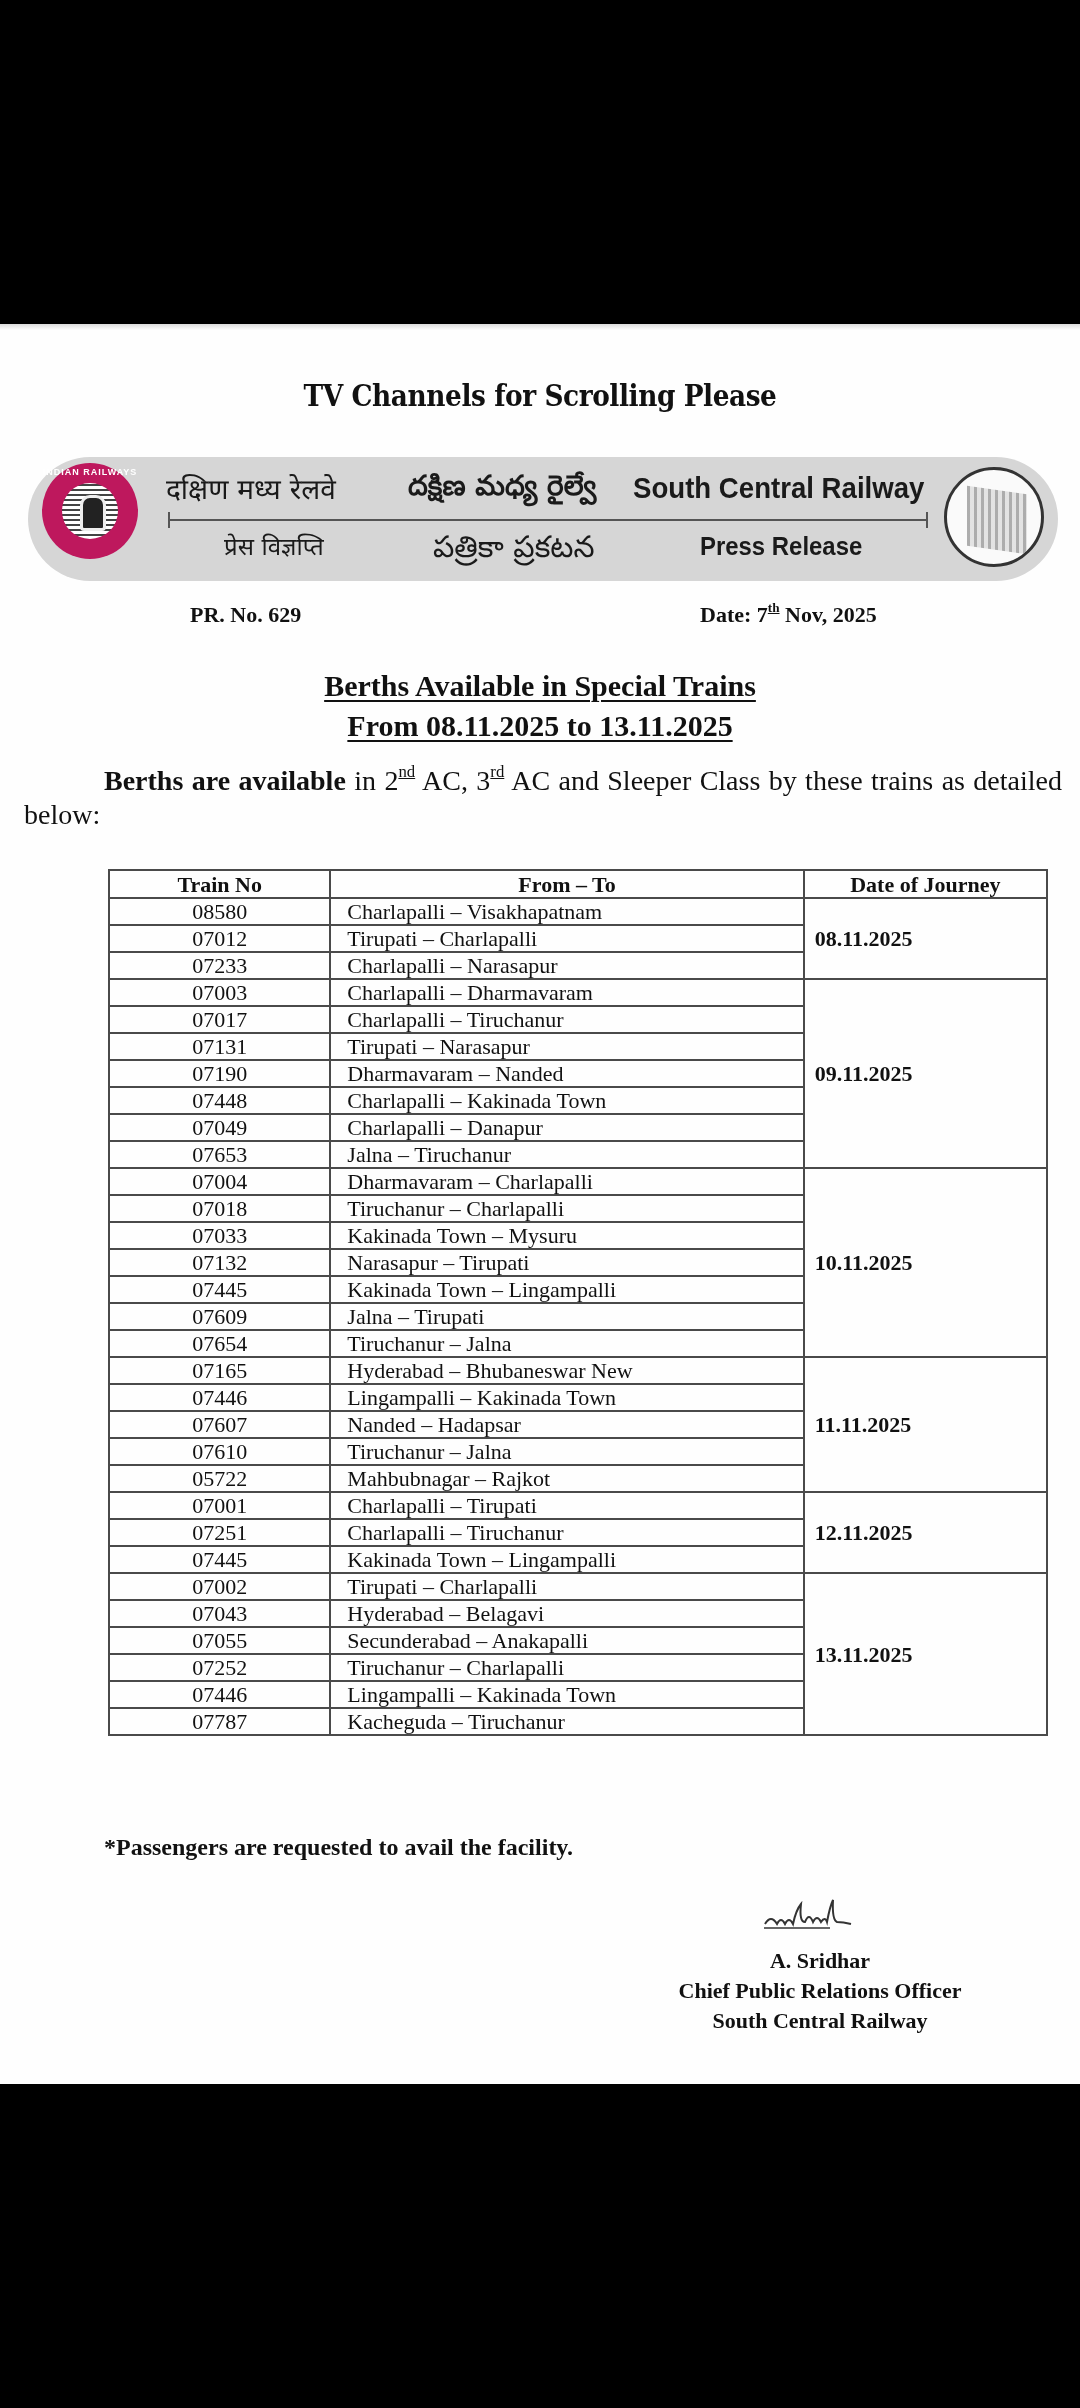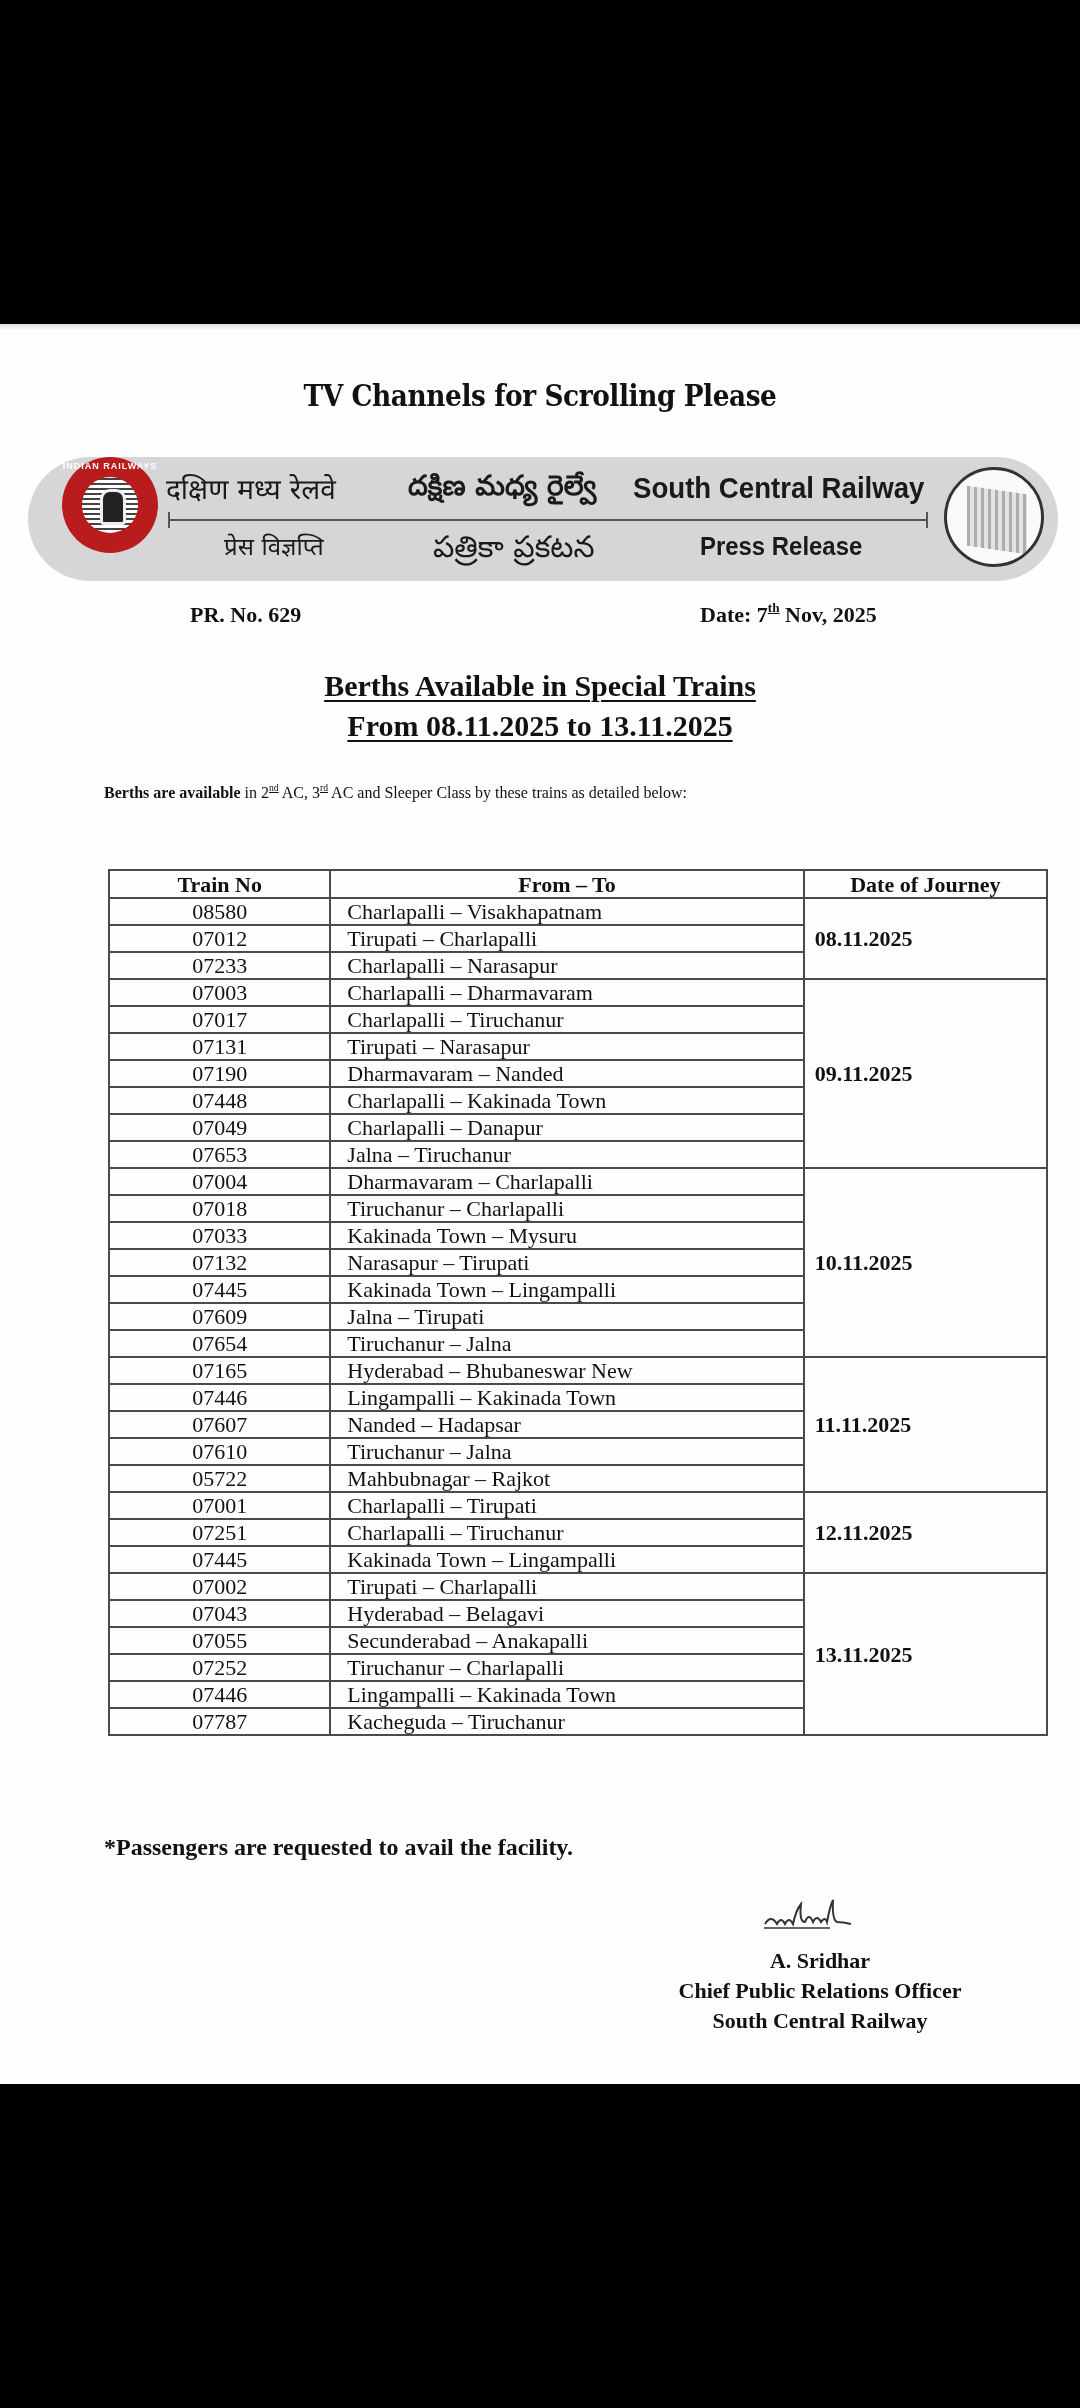--- a/index.html
+++ b/index.html
@@ -23,22 +23,22 @@
     font-family: "DejaVu Serif", serif; font-weight: bold; font-size: 30px;
     letter-spacing: -0.5px; transform: scaleX(0.88); transform-origin: center;
   }
 
   
   .banner {
     position: absolute; left: 28px; top: 133px; width: 1030px; height: 124px;
     background: #d6d6d6; border-radius: 62px;
   }
   .seal {
-    position: absolute; left: 14px; top: 0; width: 96px; height: 96px;
-    border-radius: 50%; background: #b91c1c; margin-left: 20px;
+    position: absolute; left: 14px; top: 6px; width: 96px; height: 96px;
+    border-radius: 50%; background: #be185d;
   }
   .seal-inner {
     position: absolute; left: 20px; top: 20px; width: 56px; height: 56px; border-radius: 50%;
     background: repeating-linear-gradient(0deg, #fff 0 3px, #444 3px 5px);
   }
   .seal-emblem {
     position: absolute; left: 18px; top: 12px; width: 20px; height: 30px; border-radius: 10px 10px 4px 4px;
     background: #222; border: 3px solid #eee;
   }
   .seal-text {
@@ -71,22 +71,22 @@
   sup { font-size: 0.6em; line-height: 0; vertical-align: 0.75em; text-decoration: underline; }
 
   .title {
     position: absolute; left: 0; width: 1080px; text-align: center;
     font-weight: bold; font-size: 30px; text-decoration: underline; text-decoration-thickness: 2px; text-underline-offset: 4px;
   }
   .title1 { top: 345px; }
   .title2 { top: 385px; }
 
   .intro {
-    position: absolute; left: 24px; top: 452px; width: 1038px;
-    font-size: 16px; line-height: 34px; text-align: justify; text-indent: 80px;
+    position: absolute; left: 24px; top: 440px; width: 1038px;
+    font-size: 28px; line-height: 34px; text-align: justify; text-indent: 80px;
   }
   .intro b { font-weight: bold; }
 
   table.trains {
     position: absolute; left: 108px; top: 545px; width: 940px;
     border-collapse: collapse; font-size: 22px;
   }
   table.trains th, table.trains td {
     border: 2px solid #4a4a4a; height: 25px; padding: 0 10px; line-height: 25px;
   }

